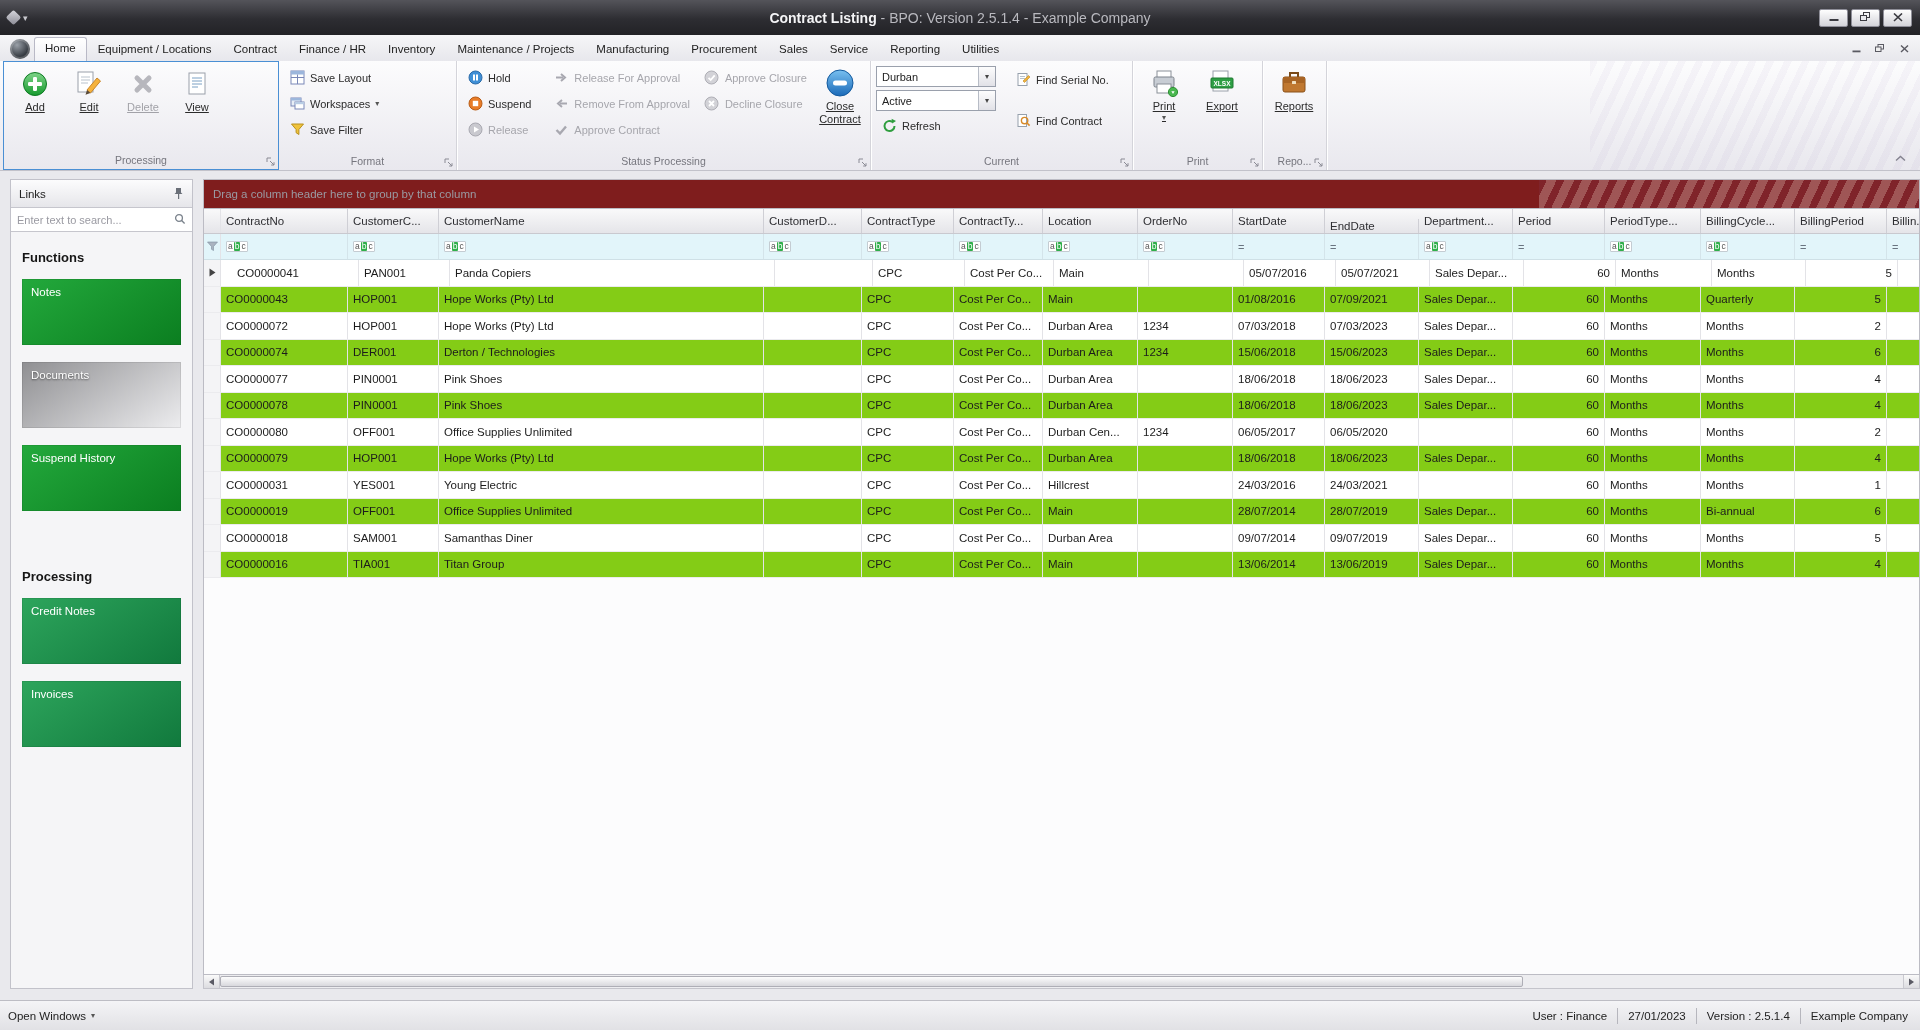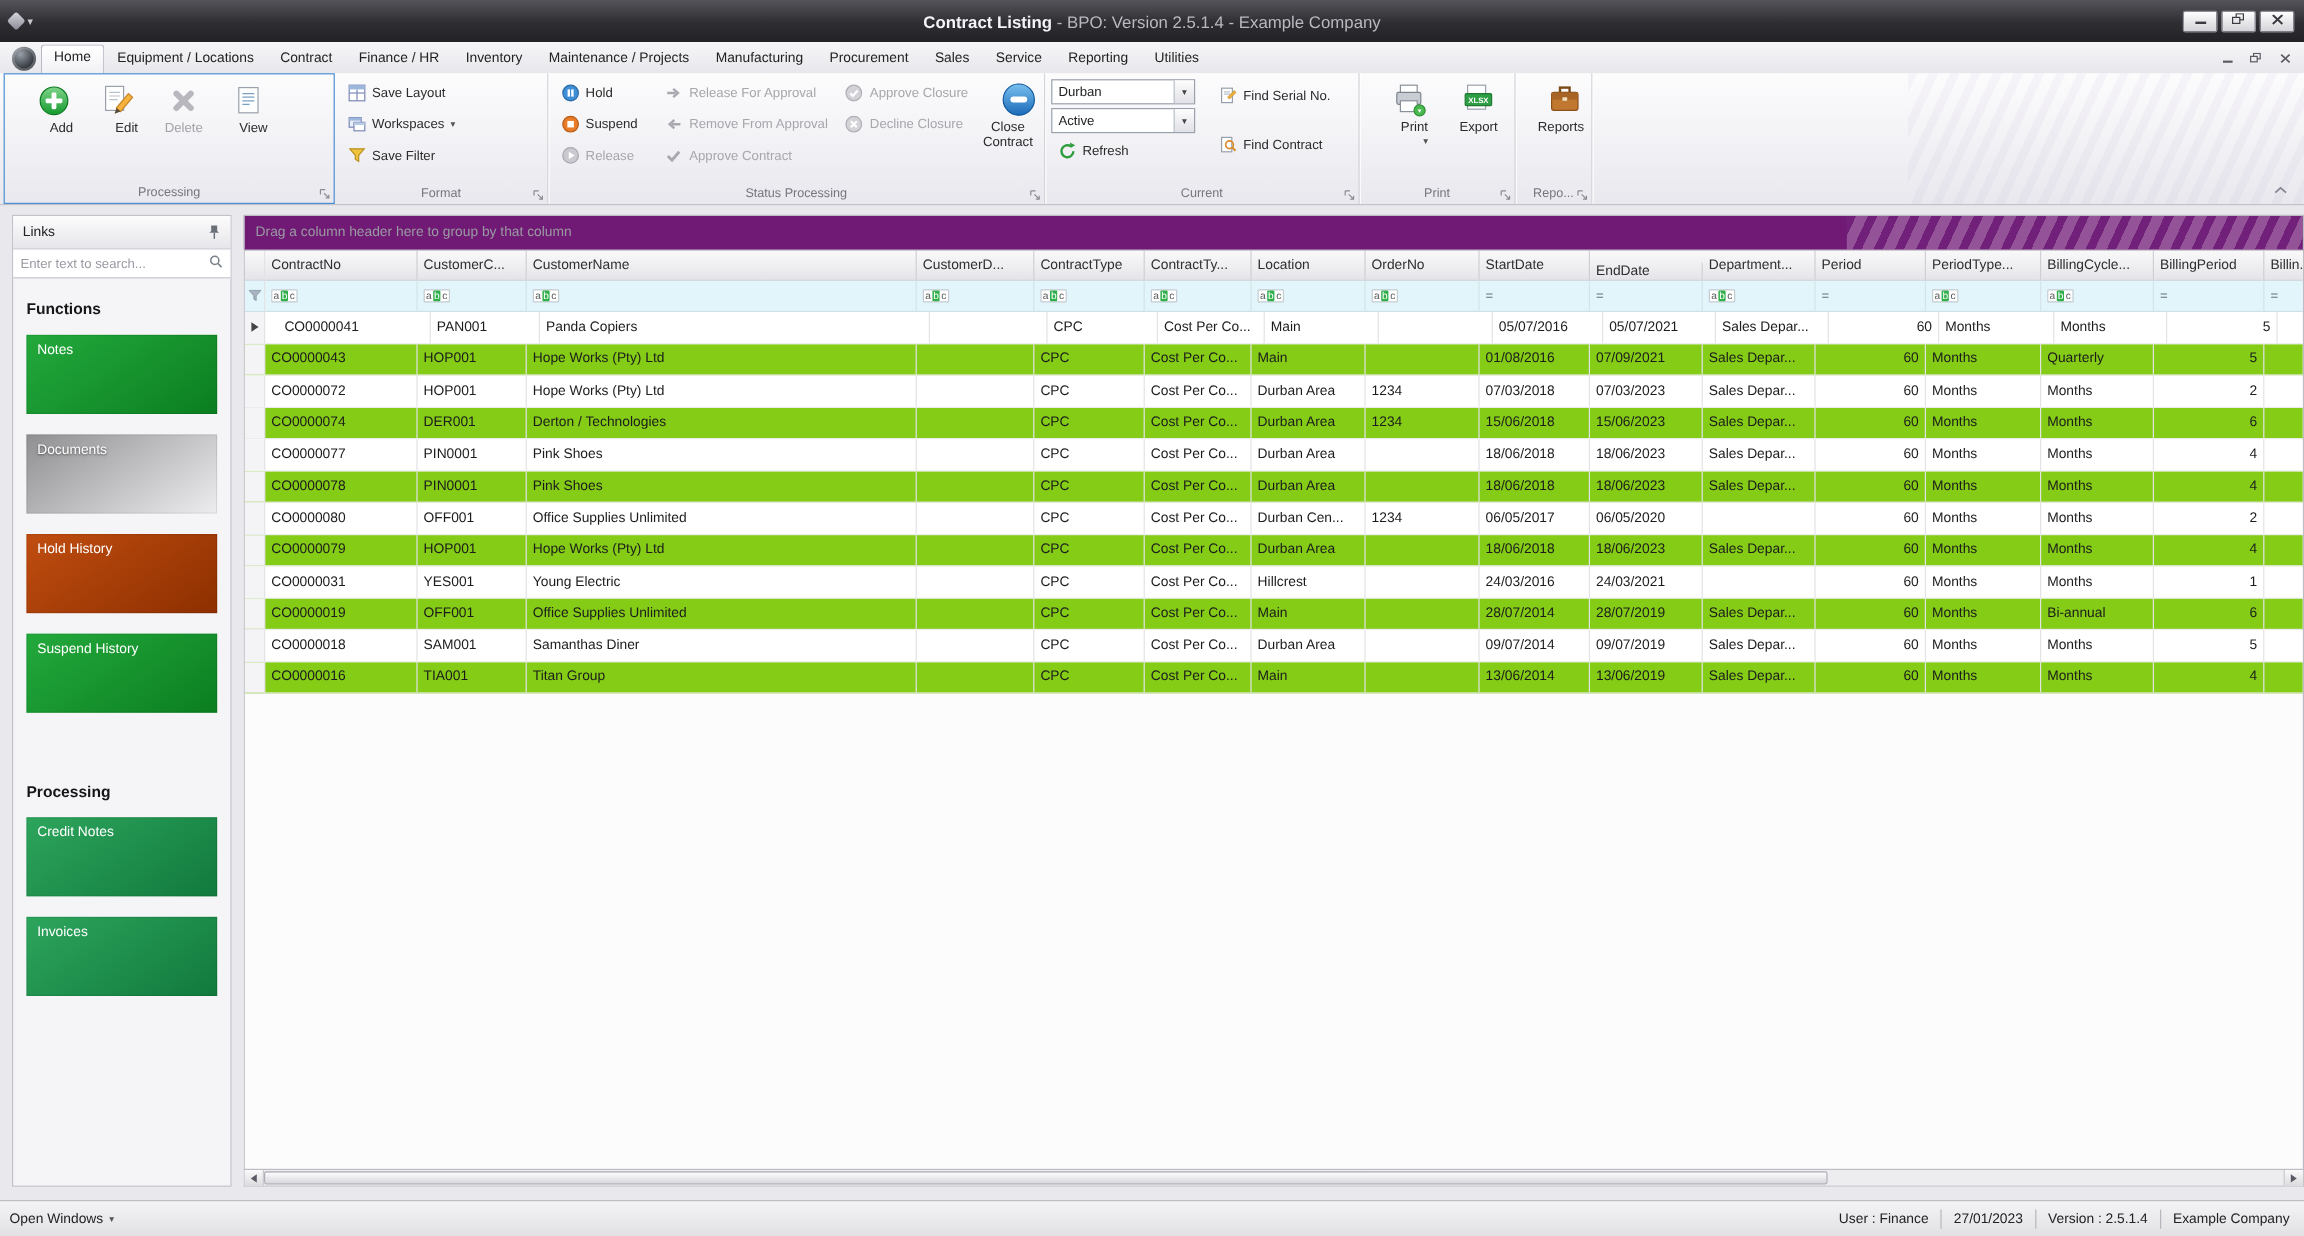--- a/index.html
+++ b/index.html
@@ -42,22 +42,22 @@
     background:linear-gradient(#fcfcfd,#e9e8ee); border-bottom:1px solid #c2c2ca; padding-left:3px; }
   .ribbon::after { content:""; position:absolute; right:0; top:0; bottom:0; width:330px; pointer-events:none;
     background:repeating-linear-gradient(115deg, rgba(130,100,170,.05) 0 7px, transparent 7px 16px); }
   .rgroup { display:flex; flex-direction:column; border-right:1px solid #d4d4da; box-shadow:1px 0 0 #ffffff; }
   .rgroup.highlight { border:1px solid #4a8fd4; box-shadow:none; }
   .rgc { flex:1; display:flex; align-items:flex-start; padding:3px 5px 0; }
   .rlabel { height:17px; line-height:16px; font-size:10.5px; color:#76767e; text-align:center;
     position:relative; white-space:nowrap; overflow:hidden; }
   .dlg { position:absolute; right:3px; bottom:3px; display:inline-flex; }
 
-  .lbtn { width:52px; display:flex; flex-direction:column; align-items:flex-end; gap:1px;
-    font-size:11px; color:#2b2b2b; padding-top:3px; text-align:center; line-height:13px; border-radius:2px; }
+  .lbtn { width:52px; display:flex; flex-direction:column; align-items:center; gap:1px;
+    font-size:11px; color:#2b2b2b; padding-top:3px; text-align:center; line-height:13px; border-radius:2px;text-decoration:underline; }
   .lbtn .ic32 { width:32px; height:32px; display:flex; align-items:center; justify-content:center; }
   .lbtn.disabled { color:#a2a2a8; }
   .caret { font-size:8px; color:#555; line-height:8px; }
 
   .scol { display:flex; flex-direction:column; gap:3px; padding-top:2px; }
   .sbtn { display:flex; align-items:center; gap:5px; height:23px; padding:0 5px; font-size:11px;
     color:#2b2b2b; border-radius:2px; white-space:nowrap; }
   .sbtn.disabled { color:#a6a6ac; }
   .ic16 { width:16px; height:16px; display:inline-flex; align-items:center; justify-content:center; flex:0 0 auto; }
 
@@ -83,21 +83,21 @@
   .search-input::placeholder { color:#9a9aa2; }
   .sb-body { flex:1; padding:10px 11px; overflow:hidden; }
   .sb-heading { font-size:13px; font-weight:bold; color:#161616; margin:8px 0 14px; }
   .sb-heading-gap { margin-top:58px; }
   .sb-btn { height:66px; margin-bottom:17px; color:#fff; font-size:11.5px; padding:7px 9px;
     cursor:default; box-shadow:inset 0 0 0 1px rgba(0,0,0,.08); }
 
   
   .gridpanel { flex:1; display:flex; flex-direction:column; overflow:hidden; }
   .groupby { height:29px; flex:0 0 auto; display:flex; align-items:center; padding-left:9px;
-    background:#701a75; border:1px solid #bcbcc4; border-bottom:none; color:#9a9aa2; position:relative; overflow:hidden; }
+    background:#7f1d1d; border:1px solid #bcbcc4; border-bottom:none; color:#9a9aa2; position:relative; overflow:hidden; }
   .groupby::after { content:""; position:absolute; right:0; top:0; bottom:0; width:380px; pointer-events:none;
     background:repeating-linear-gradient(115deg, rgba(130,100,170,.09) 0 7px, rgba(255,255,255,.25) 7px 16px); }
   .grid { flex:1; background:#fcfcfd; border:1px solid #bcbcc4; overflow:hidden; }
   .ghead { display:flex; height:25px; background:linear-gradient(#f9f9fa,#e5e5e9); border-bottom:1px solid #c9c9cf; }
   .gfilter { display:flex; height:26px; background:#e2f5fa; border-bottom:1px solid #cfe0e6; }
   .grow { display:flex; height:26.5px; background:#fff; border-bottom:1px solid #ebebee; }
   .grow.alt { background:#84cc16; }
   .gcell { flex:0 0 auto; display:flex; align-items:center; padding:0 5px;
     overflow:hidden; white-space:nowrap; border-right:1px solid #e3e3e7; }
   .ghc { border-right:1px solid #cfcfd5; color:#2e2e32; }
@@ -547,21 +547,20 @@
         <input class="search-input" type="text" placeholder="Enter text to search..." style="">
         <span><svg width="12" height="12">
               <circle cx="5" cy="5" r="3.4" fill="none" stroke="#7a828c" stroke-width="1.3"></circle>
               <line x1="7.6" y1="7.6" x2="10.6" y2="10.6" stroke="#7a828c" stroke-width="1.4"></line>
             </svg></span>
       </div>
       <div class="sb-body">
           <div class="sb-heading">Functions</div>
           <div class="sb-btn" style="background: linear-gradient(145deg, rgb(35, 169, 60) 0%, rgb(11, 126, 32) 100%);">Notes</div>
           <div class="sb-btn" style="background: linear-gradient(145deg, rgb(143, 143, 146) 0%, rgb(237, 237, 239) 100%); text-shadow: rgba(0, 0, 0, 0.55) 0px 1px 2px;">Documents</div>
-          <div class="sb-btn" style="background: linear-gradient(145deg, rgb(192, 77, 16) 0%, rgb(141, 47, 0) 100%);">Hold History</div>
           <div class="sb-btn" style="background: linear-gradient(145deg, rgb(35, 169, 60) 0%, rgb(11, 126, 32) 100%);">Suspend History</div>
           <div class="sb-heading sb-heading-gap">Processing</div>
           <div class="sb-btn" style="background: linear-gradient(145deg, rgb(45, 165, 92) 0%, rgb(17, 121, 61) 100%);">Credit Notes</div>
           <div class="sb-btn" style="background: linear-gradient(145deg, rgb(45, 165, 92) 0%, rgb(17, 121, 61) 100%);">Invoices</div>
         </div>
     </div>
 
     <div class="gridpanel">
       <div class="groupby">
           <span>Drag a column header here to group by that column</span>

